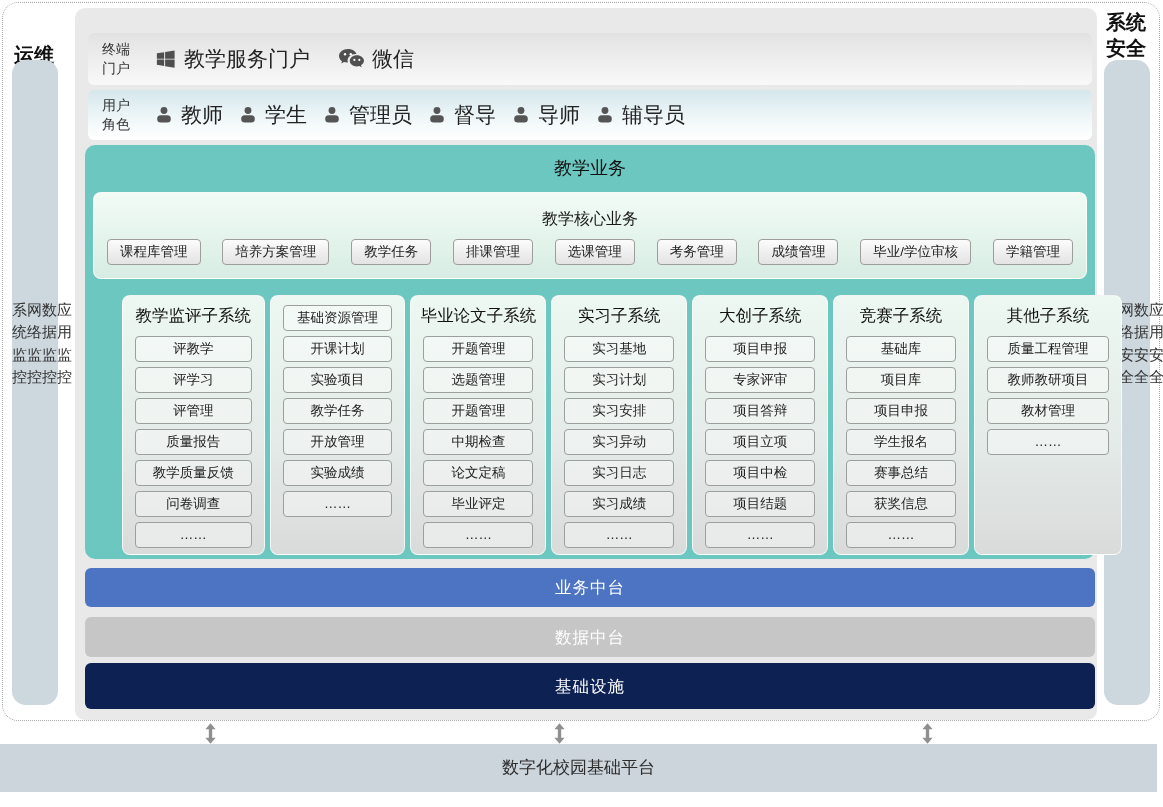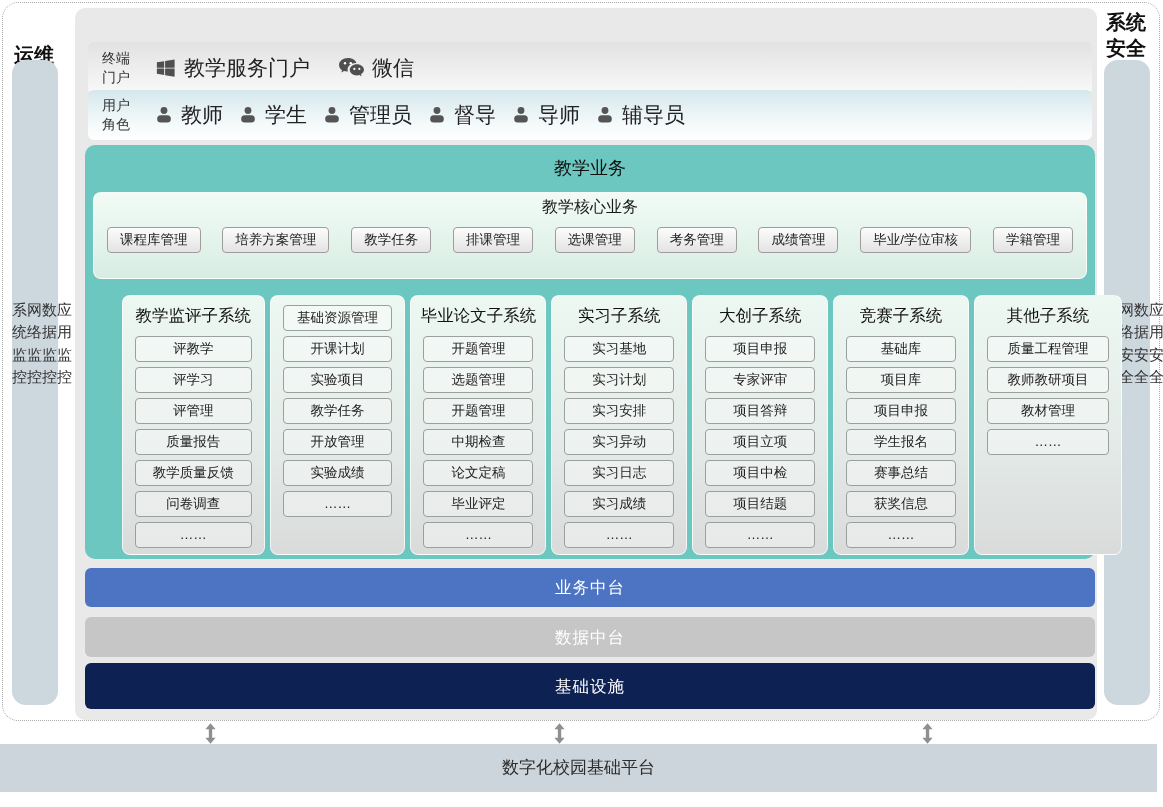--- a/index.html
+++ b/index.html
@@ -42,21 +42,21 @@
   
   .panel {
     position:absolute; left:75px; top:8px; width:1022px; height:712px;
     background:#e9e9e9; border-radius:10px;
   }
 
   .band {
     position:absolute; left:13px; width:1004px; border-radius:6px;
     display:flex; align-items:center; padding:0 14px;
   }
-  .band-portal { top:34px; height:52px; background:linear-gradient(180deg,#e2e2e2,#f9f9f9); }
+  .band-portal { top:25px; height:52px; background:linear-gradient(180deg,#e2e2e2,#f9f9f9); }
   .band-roles  { top:82px; height:50px; background:linear-gradient(180deg,#d5e7ec 0%,#f3f9fa 65%,#ffffff 100%); }
   .band-label {
     width:36px; font-size:14px; line-height:1.35; color:#333;
     word-break:break-all; margin-right:16px; flex:none;
   }
   .band-items { display:flex; align-items:center; gap:28px; }
   .band-items.roles { gap:15px; }
   .chip { display:flex; align-items:center; gap:7px; font-size:21px; color:#222; }
   .chip svg { display:block; }
 
@@ -65,21 +65,21 @@
     position:absolute; left:10px; top:137px; width:1010px; height:414px;
     background:#6cc7c1; border-radius:10px;
   }
   .biz-title { text-align:center; font-size:18px; color:#111; padding-top:11px; }
 
   .core {
     position:absolute; left:8px; top:47px; width:994px; height:87px;
     background:linear-gradient(180deg,#f2fbf6 0%,#e2f3ea 60%,#d7ece3 100%);
     border:1px solid rgba(255,255,255,0.8); border-radius:8px;
   }
-  .core-title { text-align:center; font-size:16px; color:#1a1a1a; padding-top:4px; }
+  .core-title { text-align:center; font-size:16px; color:#1a1a1a; padding-top:16px; }
   .core-items { display:flex; justify-content:space-between; padding:0 13px; margin-top:9px; }
   .btn {
     height:26px; line-height:24px; padding:0 12px; font-size:13.5px; color:#222;
     background:linear-gradient(180deg,#fcfcfc,#e3e3e3);
     border:1px solid #9d9d9d; border-radius:4px; white-space:nowrap; text-align:center;
   }
 
   .cols {
     position:absolute; left:5px; top:150px; width:1000px; height:260px;
     display:flex; gap:5px;margin-left:32px;

